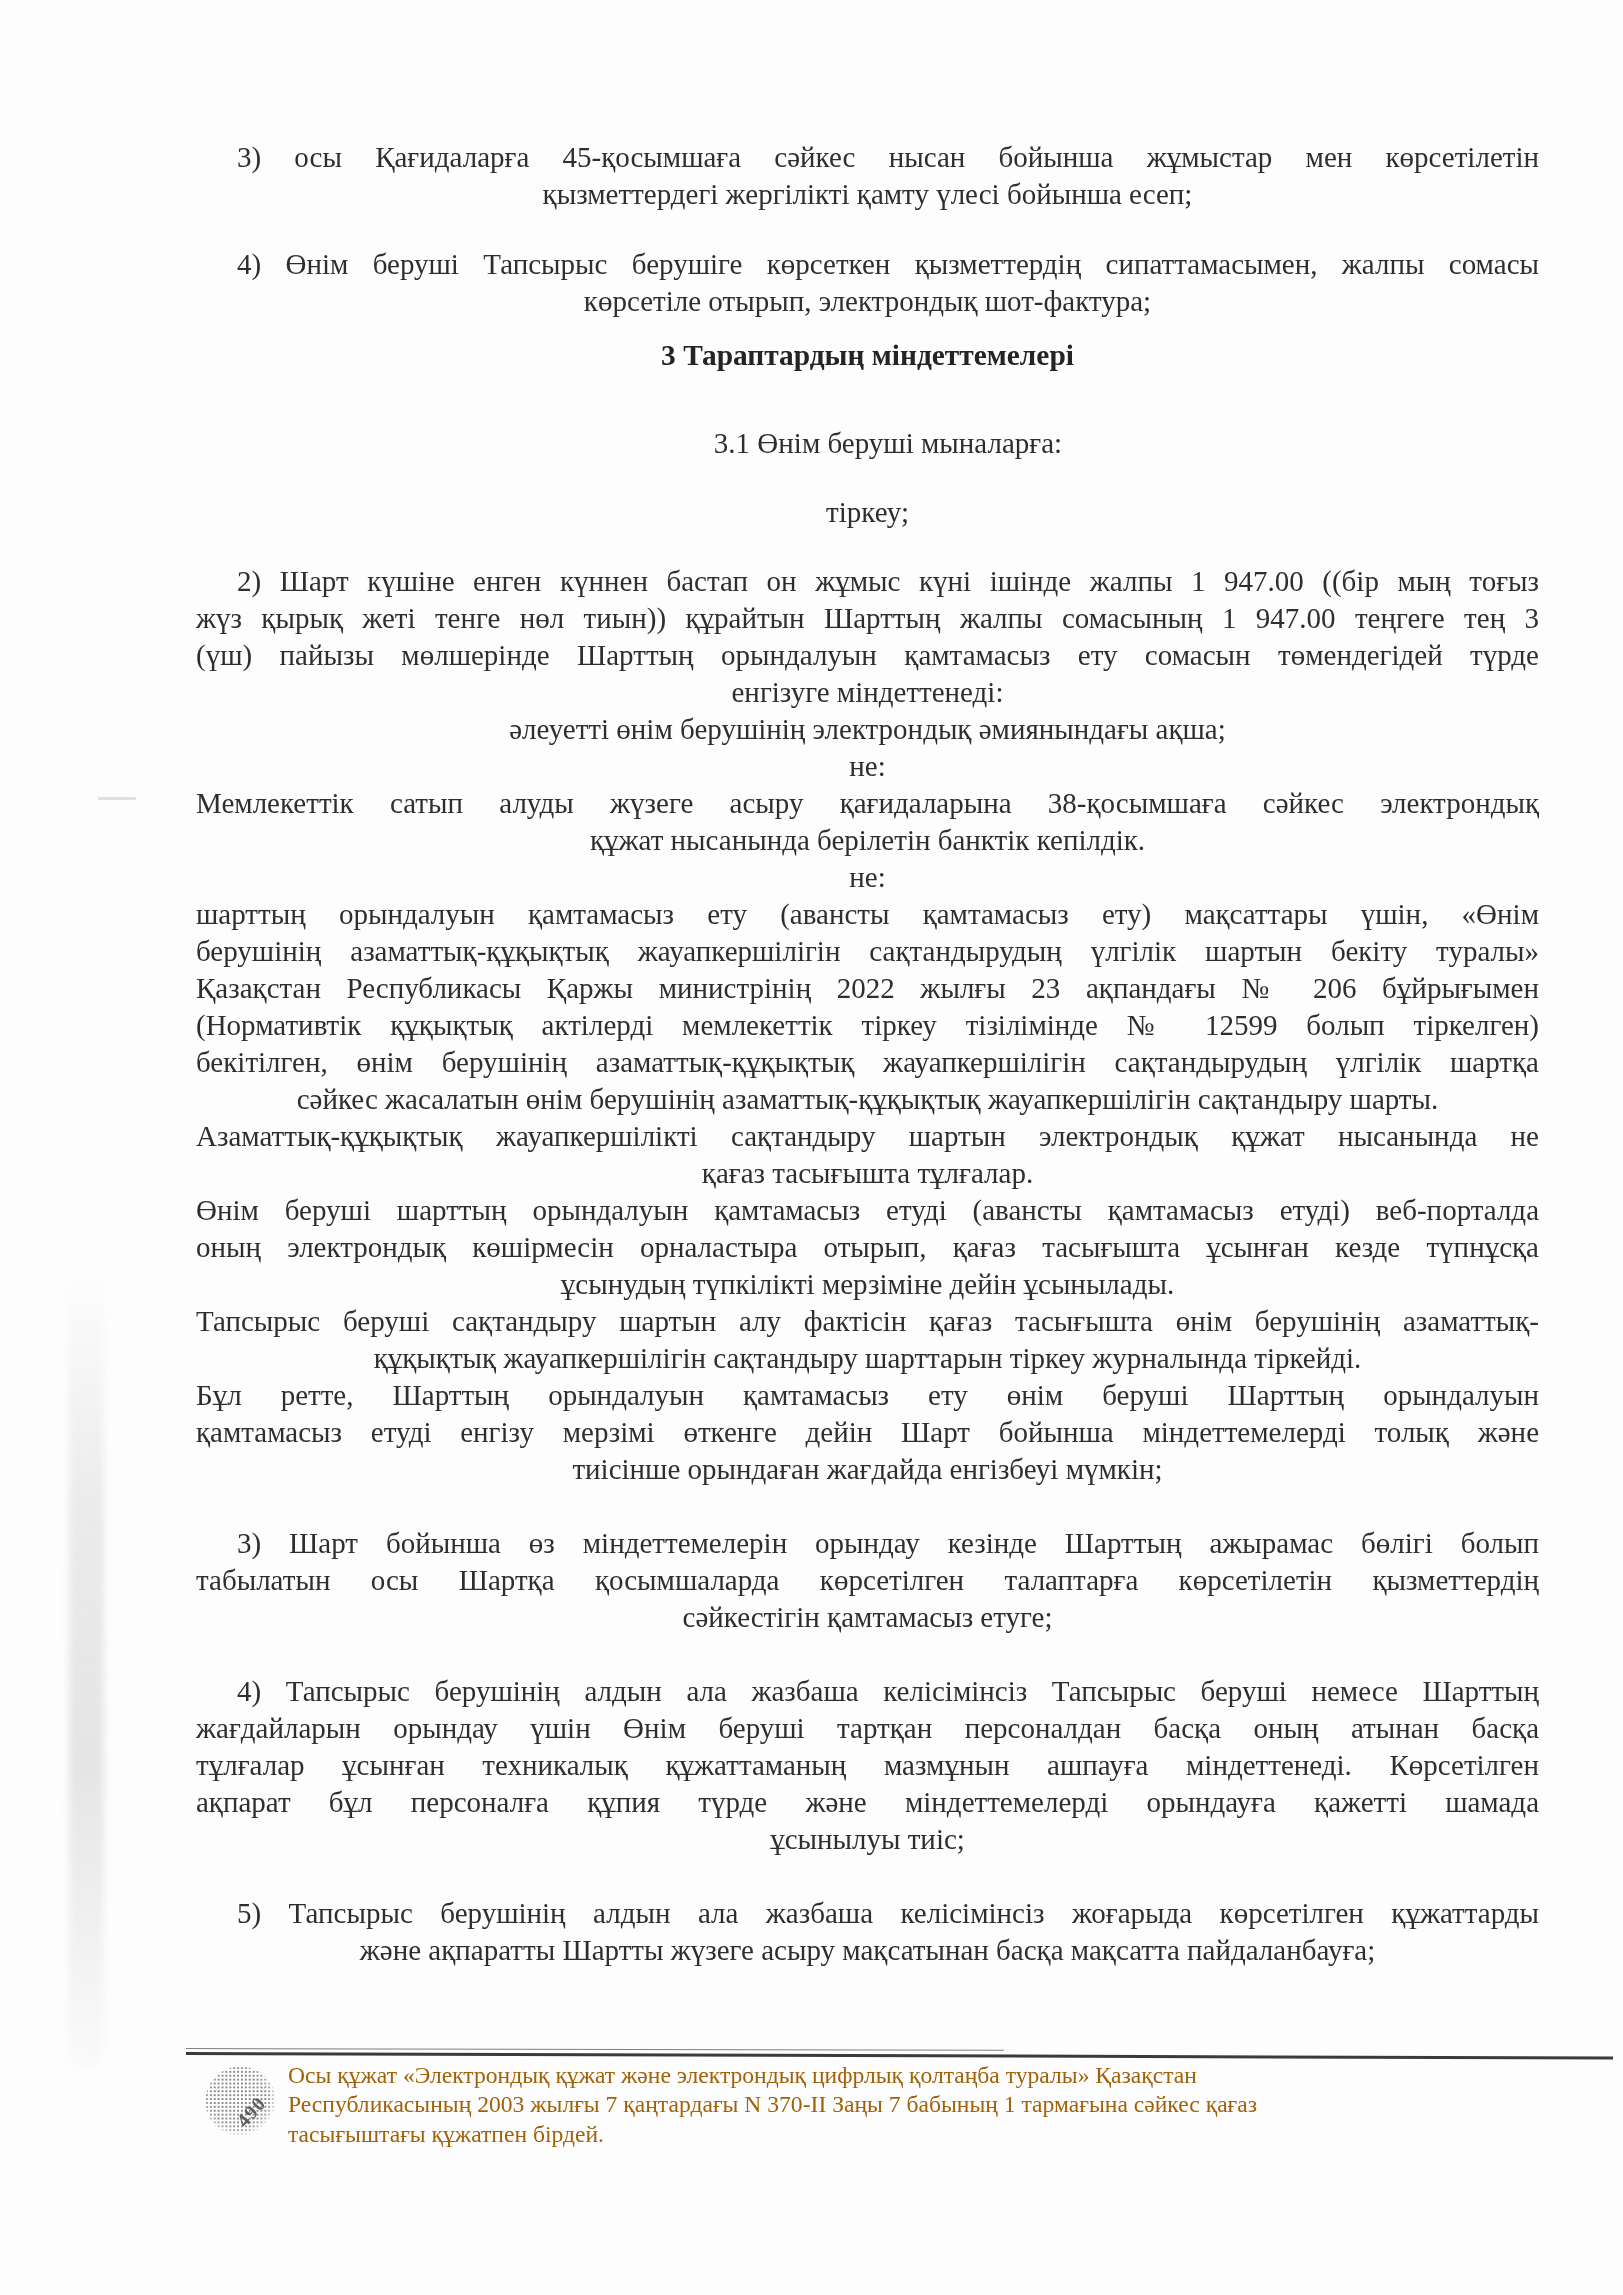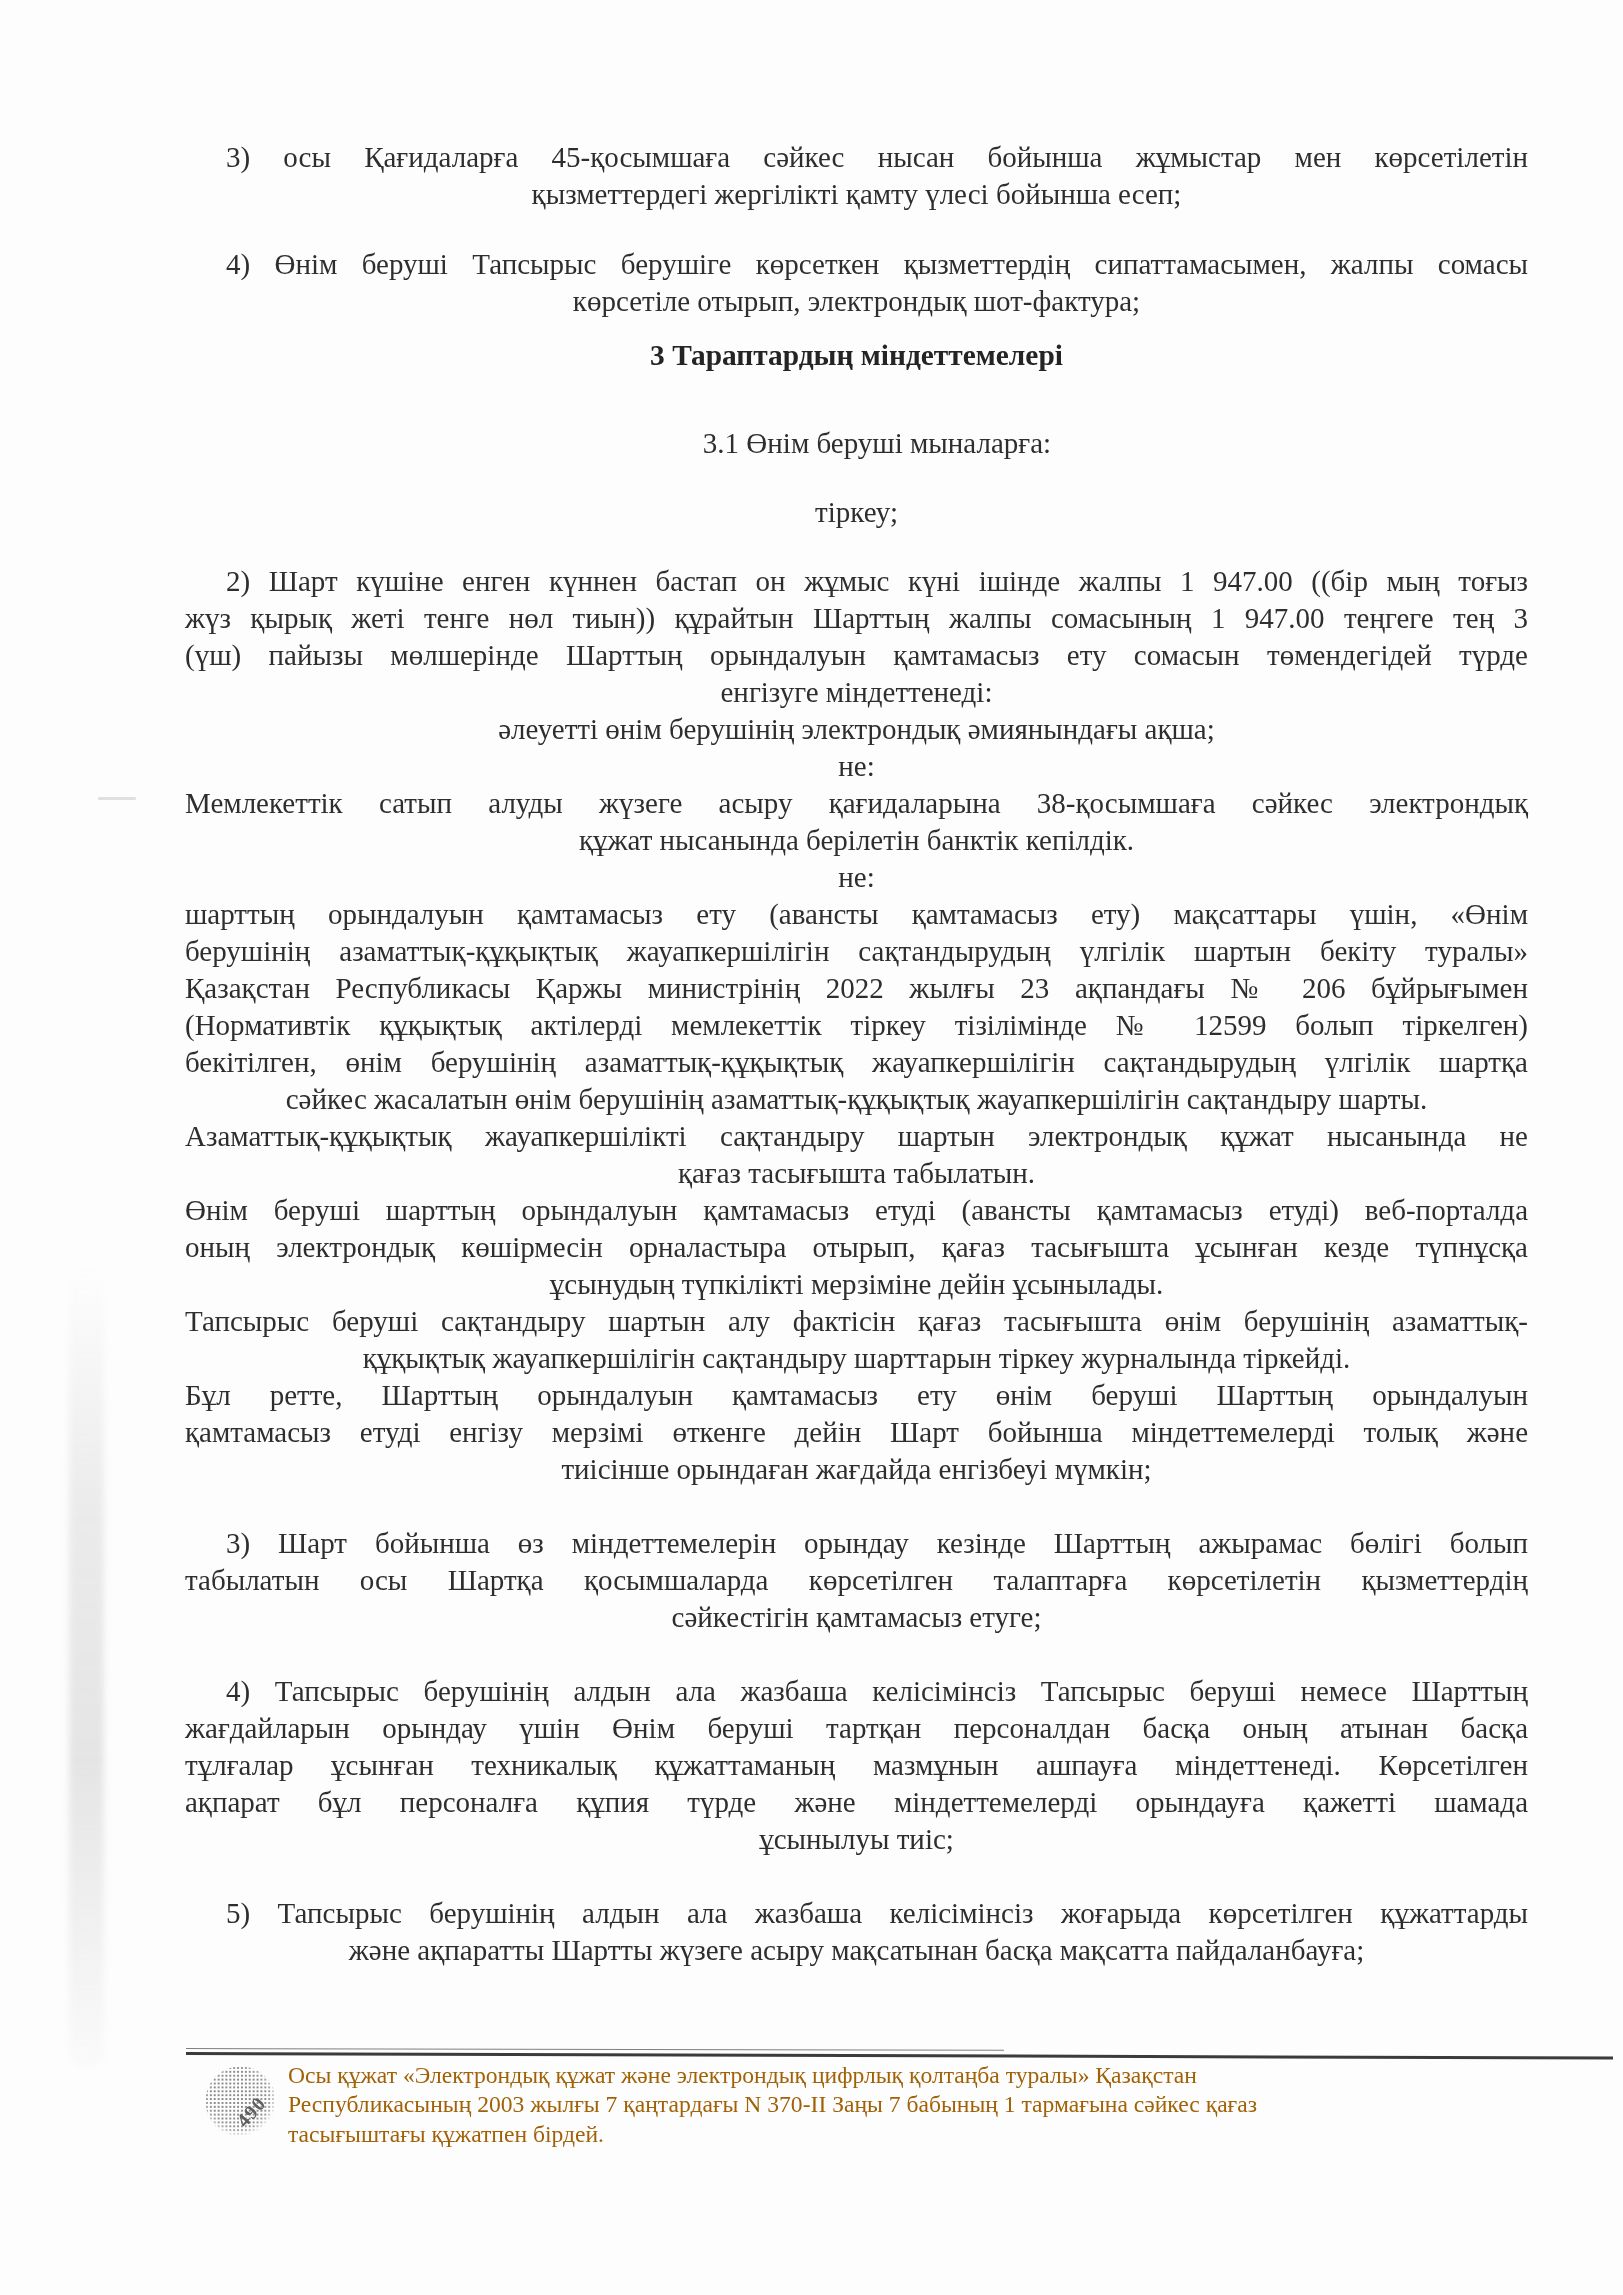--- a/index.html
+++ b/index.html
@@ -5,21 +5,21 @@
   html,body{margin:0;padding:0;}
   .page{
     position:relative;
     width:1623px;height:2295px;
     background:#fdfdfd;
     font-family:"Liberation Serif","DejaVu Serif",serif;
     color:#2e2e2e;
     overflow:hidden;
   }
   .content{
-    position:absolute;left:185px;top:139px;width:1343px;
+    position:absolute;left:196px;top:139px;width:1343px;
   }
   .ln{
     font-size:29px;
     line-height:37px;
     height:37px;
     white-space:nowrap;
     text-align:center;
   }
   .ln.just{
     white-space:normal;
@@ -105,21 +105,21 @@
       <div class="ln just">Мемлекеттік сатып алуды жүзеге асыру қағидаларына 38-қосымшаға сәйкес электрондық</div>
       <div class="ln">құжат нысанында берілетін банктік кепілдік.</div>
       <div class="ln">не:</div>
       <div class="ln just">шарттың орындалуын қамтамасыз ету (авансты қамтамасыз ету) мақсаттары үшін, «Өнім</div>
       <div class="ln just">берушінің азаматтық-құқықтық жауапкершілігін сақтандырудың үлгілік шартын бекіту туралы»</div>
       <div class="ln just">Қазақстан Республикасы Қаржы министрінің 2022 жылғы 23 ақпандағы № 206 бұйрығымен</div>
       <div class="ln just">(Нормативтік құқықтық актілерді мемлекеттік тіркеу тізілімінде № 12599 болып тіркелген)</div>
       <div class="ln just">бекітілген, өнім берушінің азаматтық-құқықтық жауапкершілігін сақтандырудың үлгілік шартқа</div>
       <div class="ln">сәйкес жасалатын өнім берушінің азаматтық-құқықтық жауапкершілігін сақтандыру шарты.</div>
       <div class="ln just">Азаматтық-құқықтық жауапкершілікті сақтандыру шартын электрондық құжат нысанында не</div>
-      <div class="ln">қағаз тасығышта табылатын.</div>
+      <div class="ln">қағаз тасығышта тұлғалар.</div>
       <div class="ln just">Өнім беруші шарттың орындалуын қамтамасыз етуді (авансты қамтамасыз етуді) веб-порталда</div>
       <div class="ln just">оның электрондық көшірмесін орналастыра отырып, қағаз тасығышта ұсынған кезде түпнұсқа</div>
       <div class="ln">ұсынудың түпкілікті мерзіміне дейін ұсынылады.</div>
       <div class="ln just">Тапсырыс беруші сақтандыру шартын алу фактісін қағаз тасығышта өнім берушінің азаматтық-</div>
       <div class="ln">құқықтық жауапкершілігін сақтандыру шарттарын тіркеу журналында тіркейді.</div>
       <div class="ln just">Бұл ретте, Шарттың орындалуын қамтамасыз ету өнім беруші Шарттың орындалуын</div>
       <div class="ln just">қамтамасыз етуді енгізу мерзімі өткенге дейін Шарт бойынша міндеттемелерді толық және</div>
       <div class="ln">тиісінше орындаған жағдайда енгізбеуі мүмкін;</div>
       <div class="gap" style="height: 37px;"></div>
       <div class="ln just ind">3) Шарт бойынша өз міндеттемелерін орындау кезінде Шарттың ажырамас бөлігі болып</div>

